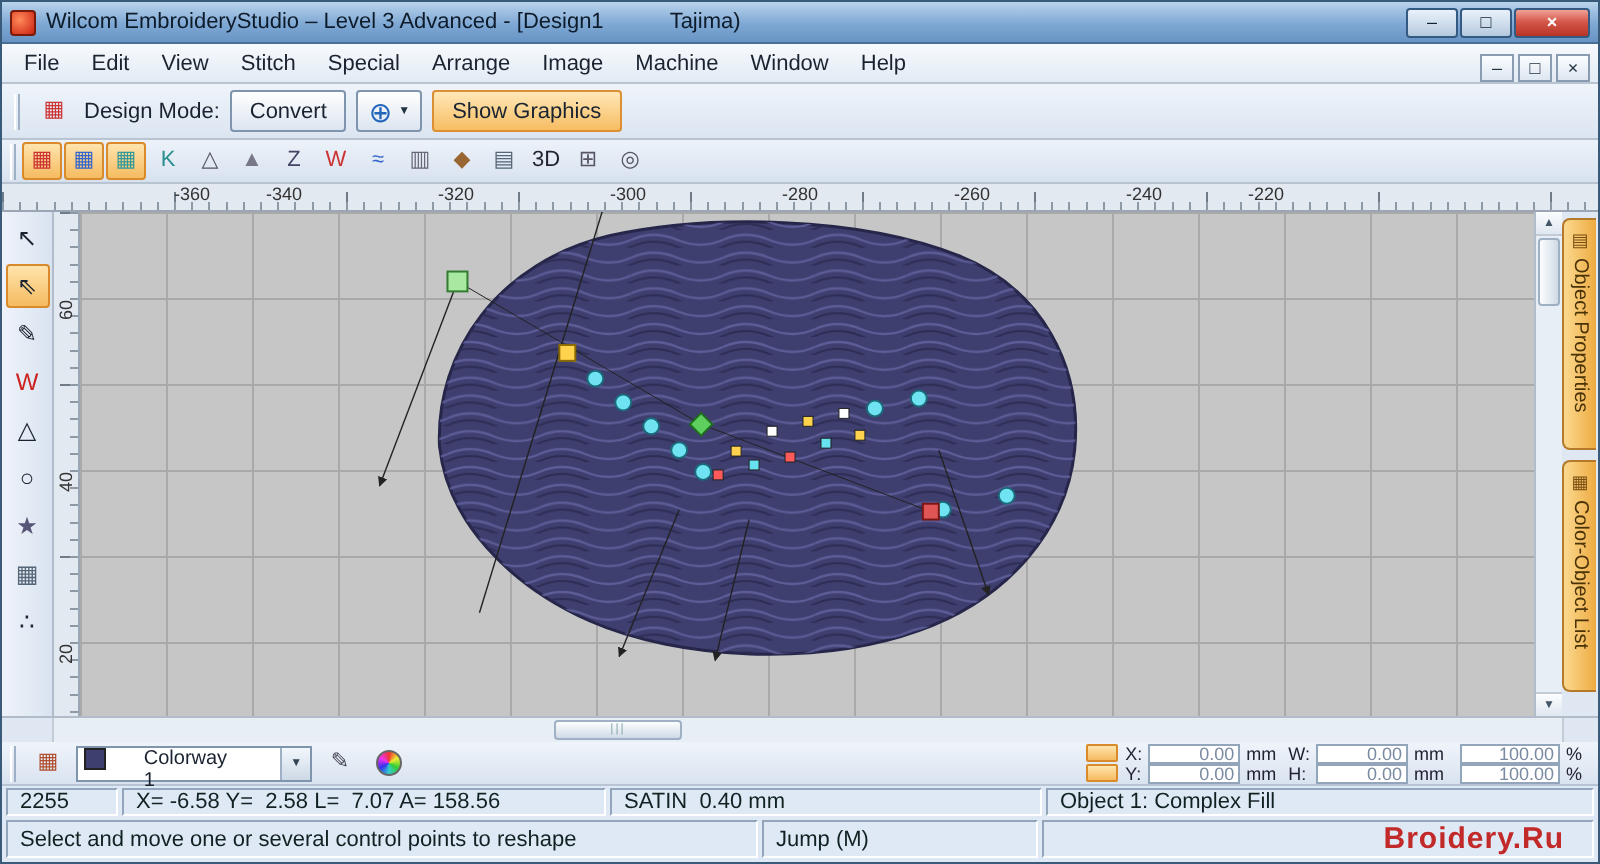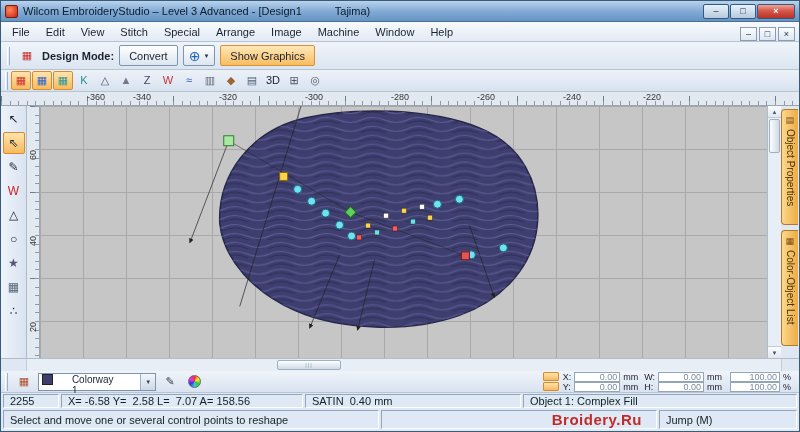--- a/index.html
+++ b/index.html
@@ -18,21 +18,21 @@
 
   
   .menubar{flex:0 0 20px;display:flex;align-items:flex-end;background:linear-gradient(#f7fafd,#e2eaf4);border-bottom:1px solid #b9c4d2;padding-left:3px}
   .menu-item{padding:3px 8px;cursor:default}
   .mdi-buttons{margin-left:auto;display:flex;gap:2px;padding-right:4px}
   .mdi-btn{width:17px;height:14px;font-size:9px;line-height:1;display:flex;align-items:center;justify-content:center;border:1px solid #8a9cb2;background:linear-gradient(#fbfdff,#dde6f0);color:#234}
 
   
   .mode-toolbar{flex:0 0 28px;display:flex;align-items:center;gap:5px;padding:0 6px;background:linear-gradient(#eff4fa,#dbe5f1);border-bottom:1px solid #b9c4d2}
   .grip{width:3px;height:18px;border-left:1px solid #fff;border-right:1px solid #9fb0c4;margin-right:2px}
-  .mode-label{font-weight:bold}
+  .mode-label{font-weight:normal}
   button{font:inherit;color:inherit;cursor:default}
   .mode-btn{height:21px;padding:0 9px;display:inline-flex;align-items:center;border:1px solid #7f94ad;border-radius:2px;background:linear-gradient(#ffffff,#dce5f0)}
   .mode-btn.active{border-color:#dd8f33;background:linear-gradient(#ffe8b8,#f7bd62)}
   .mode-btn.globe{padding:0 5px}
   .globe-glyph{color:#2266bb;font-size:14px;line-height:1}
   .caret{font-size:6px;margin-left:3px;color:#234}
 
   
   .icon-toolbar{flex:0 0 22px;display:flex;align-items:center;gap:1px;padding:0 4px;background:linear-gradient(#edf2f9,#d8e2ef);border-bottom:1px solid #b9c4d2}
   .tb-icon{width:20px;height:19px;display:inline-flex;align-items:center;justify-content:center;font-size:11px;line-height:1;border:1px solid transparent;border-radius:2px}
@@ -203,21 +203,21 @@
 
   <div class="hruler">
 
   <span class="hlabel" style="left: 55px; margin-left: 40px;">-360</span>
       <span class="hlabel" style="left: 141px;">-340</span>
       <span class="hlabel" style="left: 227px;">-320</span>
       <span class="hlabel" style="left: 313px;">-300</span>
       <span class="hlabel" style="left: 399px;">-280</span>
       <span class="hlabel" style="left: 485px;">-260</span>
       <span class="hlabel" style="left: 571px;">-240</span>
-      <span class="hlabel" style="left: 651px;">-220</span>
+      <span class="hlabel" style="left: 632px;">-220</span>
     </div>
 
   <div class="main">
 
     <div class="toolbox">
 
     <span class="tool">
           <span>↖</span>
         </span>
         <span class="tool" data-selected="true">
@@ -384,19 +384,19 @@
 
   <div class="statusbar">
     <div class="seg s1">2255</div>
     <div class="seg s2">X= -6.58 Y=  2.58 L=  7.07 A= 158.56</div>
     <div class="seg s3">SATIN  0.40 mm</div>
     <div class="seg s4">Object 1: Complex Fill</div>
   </div>
 
   <div class="hintbar">
     <div class="seg h1">Select and move one or several control points to reshape</div>
+    <div class="seg h2">Jump (M)</div>
     <div class="seg h3">
       <span class="watermark">Broidery.Ru</span>
     </div>
-    <div class="seg h2">Jump (M)</div>
   </div>
 
 </div>
 
 </body></html>

